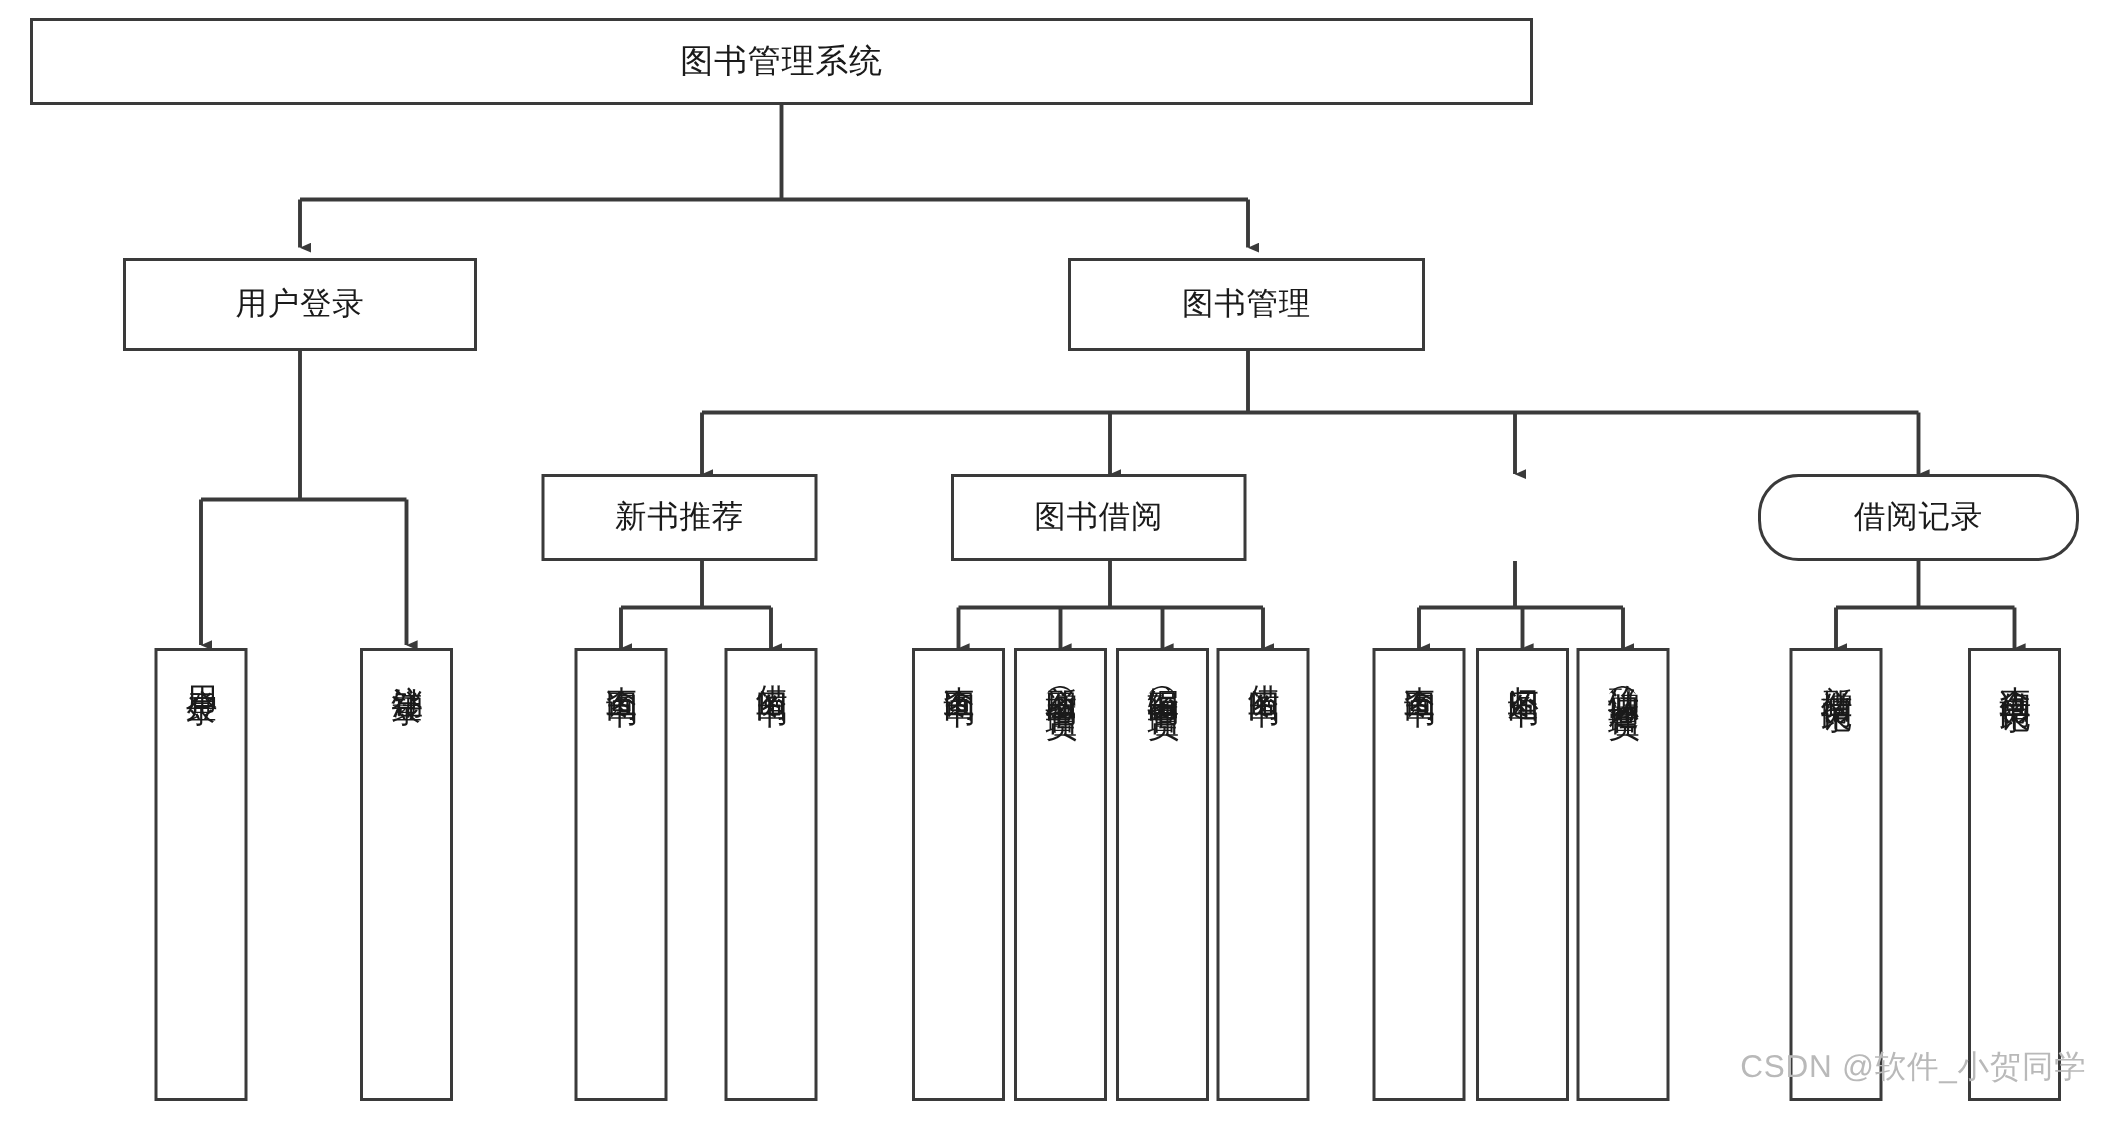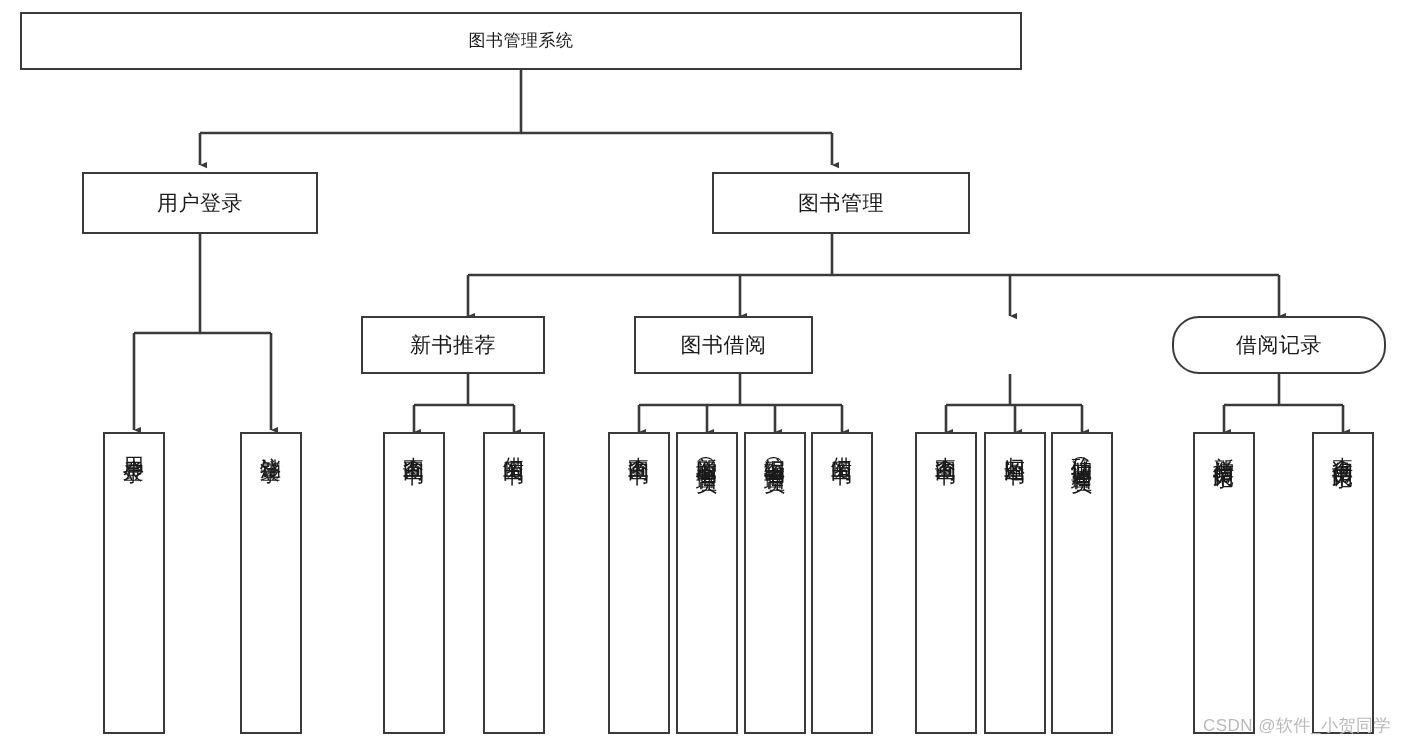--- a/index.html
+++ b/index.html
@@ -49,26 +49,26 @@
     padding-top: 6px;
     align-items: flex-start;
   }
   .node.vertical .label {
     writing-mode: vertical-rl;
     text-orientation: upright;
     font-size: 21px;
     line-height: 1.0;
     letter-spacing: 2.5px;
   }
-  #root-node .label { font-size: 17px; }
+  #root-node .label { font-size: 22px; }
   .watermark {
     position: absolute;
     right: 14px;
-    bottom: 10px;
-    font-size: 17px;
+    bottom: 22px;
+    font-size: 21px;
     color: #b9b9b9;
     white-space: nowrap;
     letter-spacing: 0.5px;
   }
 </style>
 </head>
 <body>
 
 <div id="canvas">
 
@@ -123,29 +123,29 @@
   </svg>
 
   <div class="node horizontal" id="root-node" style="left:20px; top:12px; width:1002px; height:58px;">
     <span class="label">图书管理系统</span>
   </div>
 
   <div class="node horizontal" style="left:82px; top:172px; width:236px; height:62px;">
     <span class="label">用户登录</span>
   </div>
 
-  <div class="node horizontal" style="left:712px; top:172px; width:258px; height:62px;">
+  <div class="node horizontal" style="left:712px; top:172px; width:238px; height:62px;">
     <span class="label">图书管理</span>
   </div>
 
   <div class="node horizontal" style="left:361px; top:316px; width:184px; height:58px;">
     <span class="label">新书推荐</span>
   </div>
 
-  <div class="node horizontal" style="left:634px; top:316px; width:179px; height:58px;justify-content:center;">
+  <div class="node horizontal" style="left:634px; top:316px; width:197px; height:58px;justify-content:center;">
     <span class="label">图书借阅</span>
   </div>
 
 
   <div class="node horizontal" style="left:1172px; top:316px; width:214px; height:58px;border-radius:27px;">
     <span class="label">借阅记录</span>
   </div>
 
   <div class="node vertical" style="left:103px; top:432px; width:62px; height:302px;">
     <span class="label">用户登录</span>

